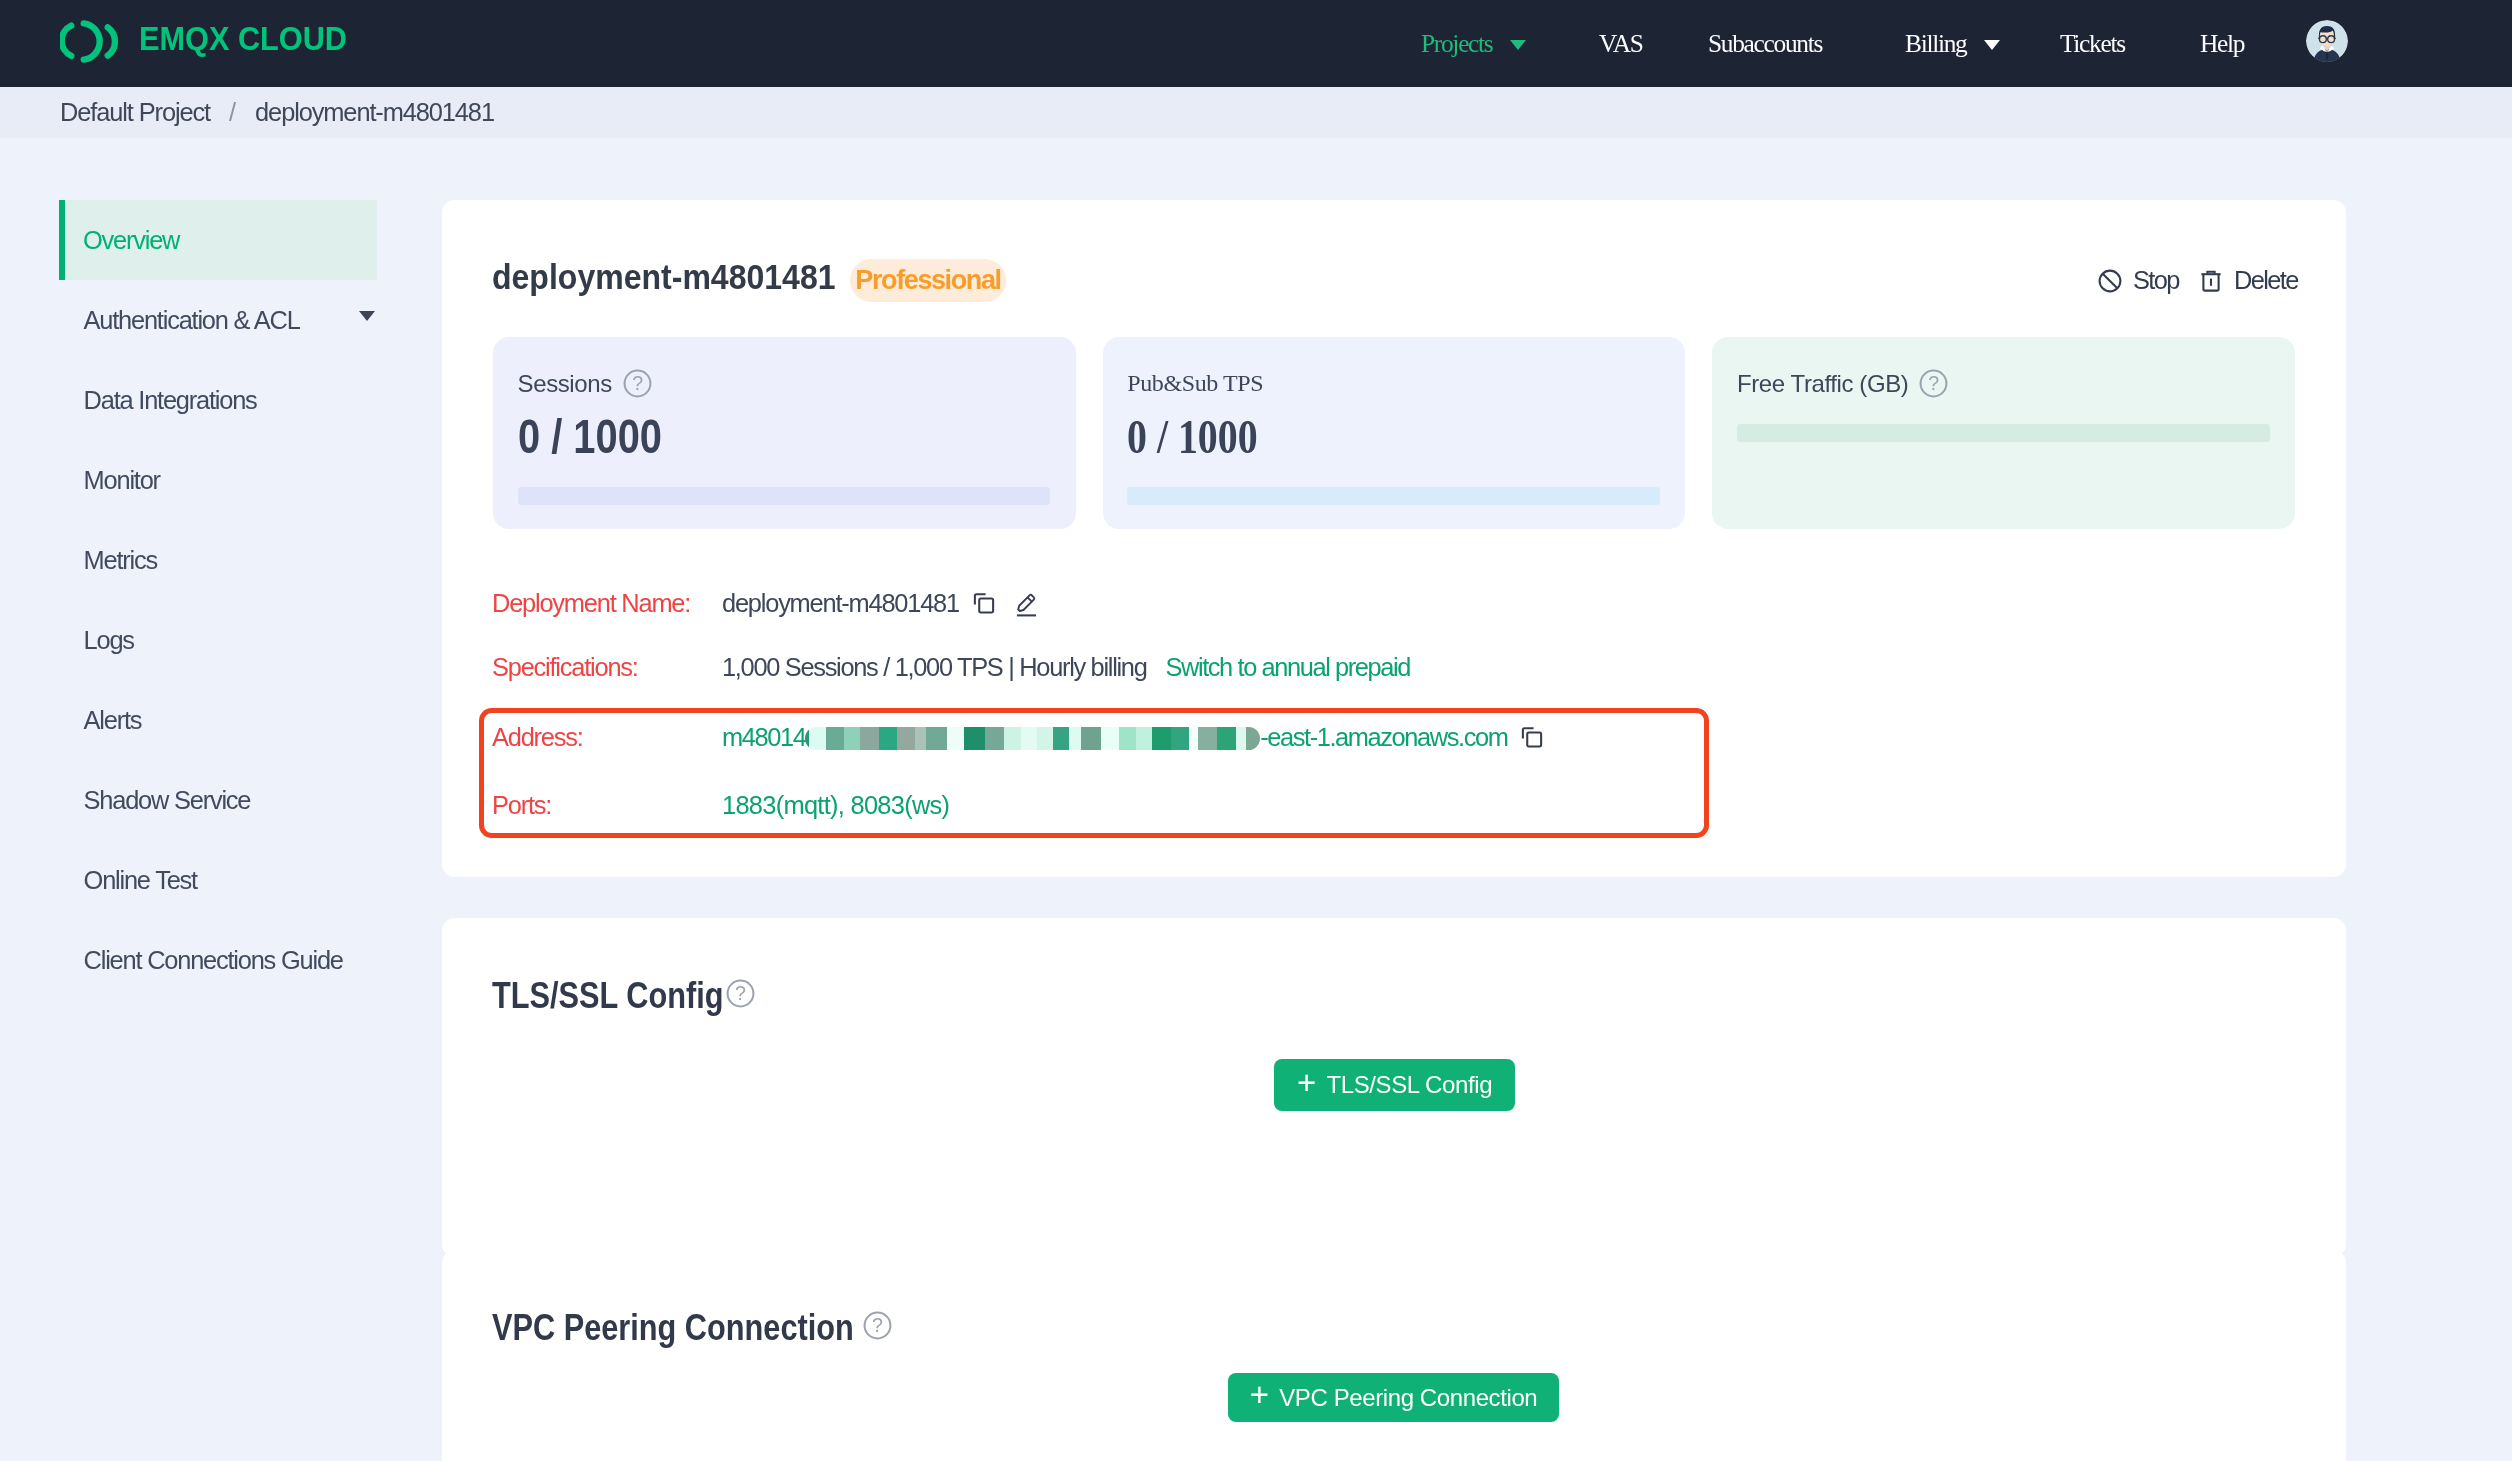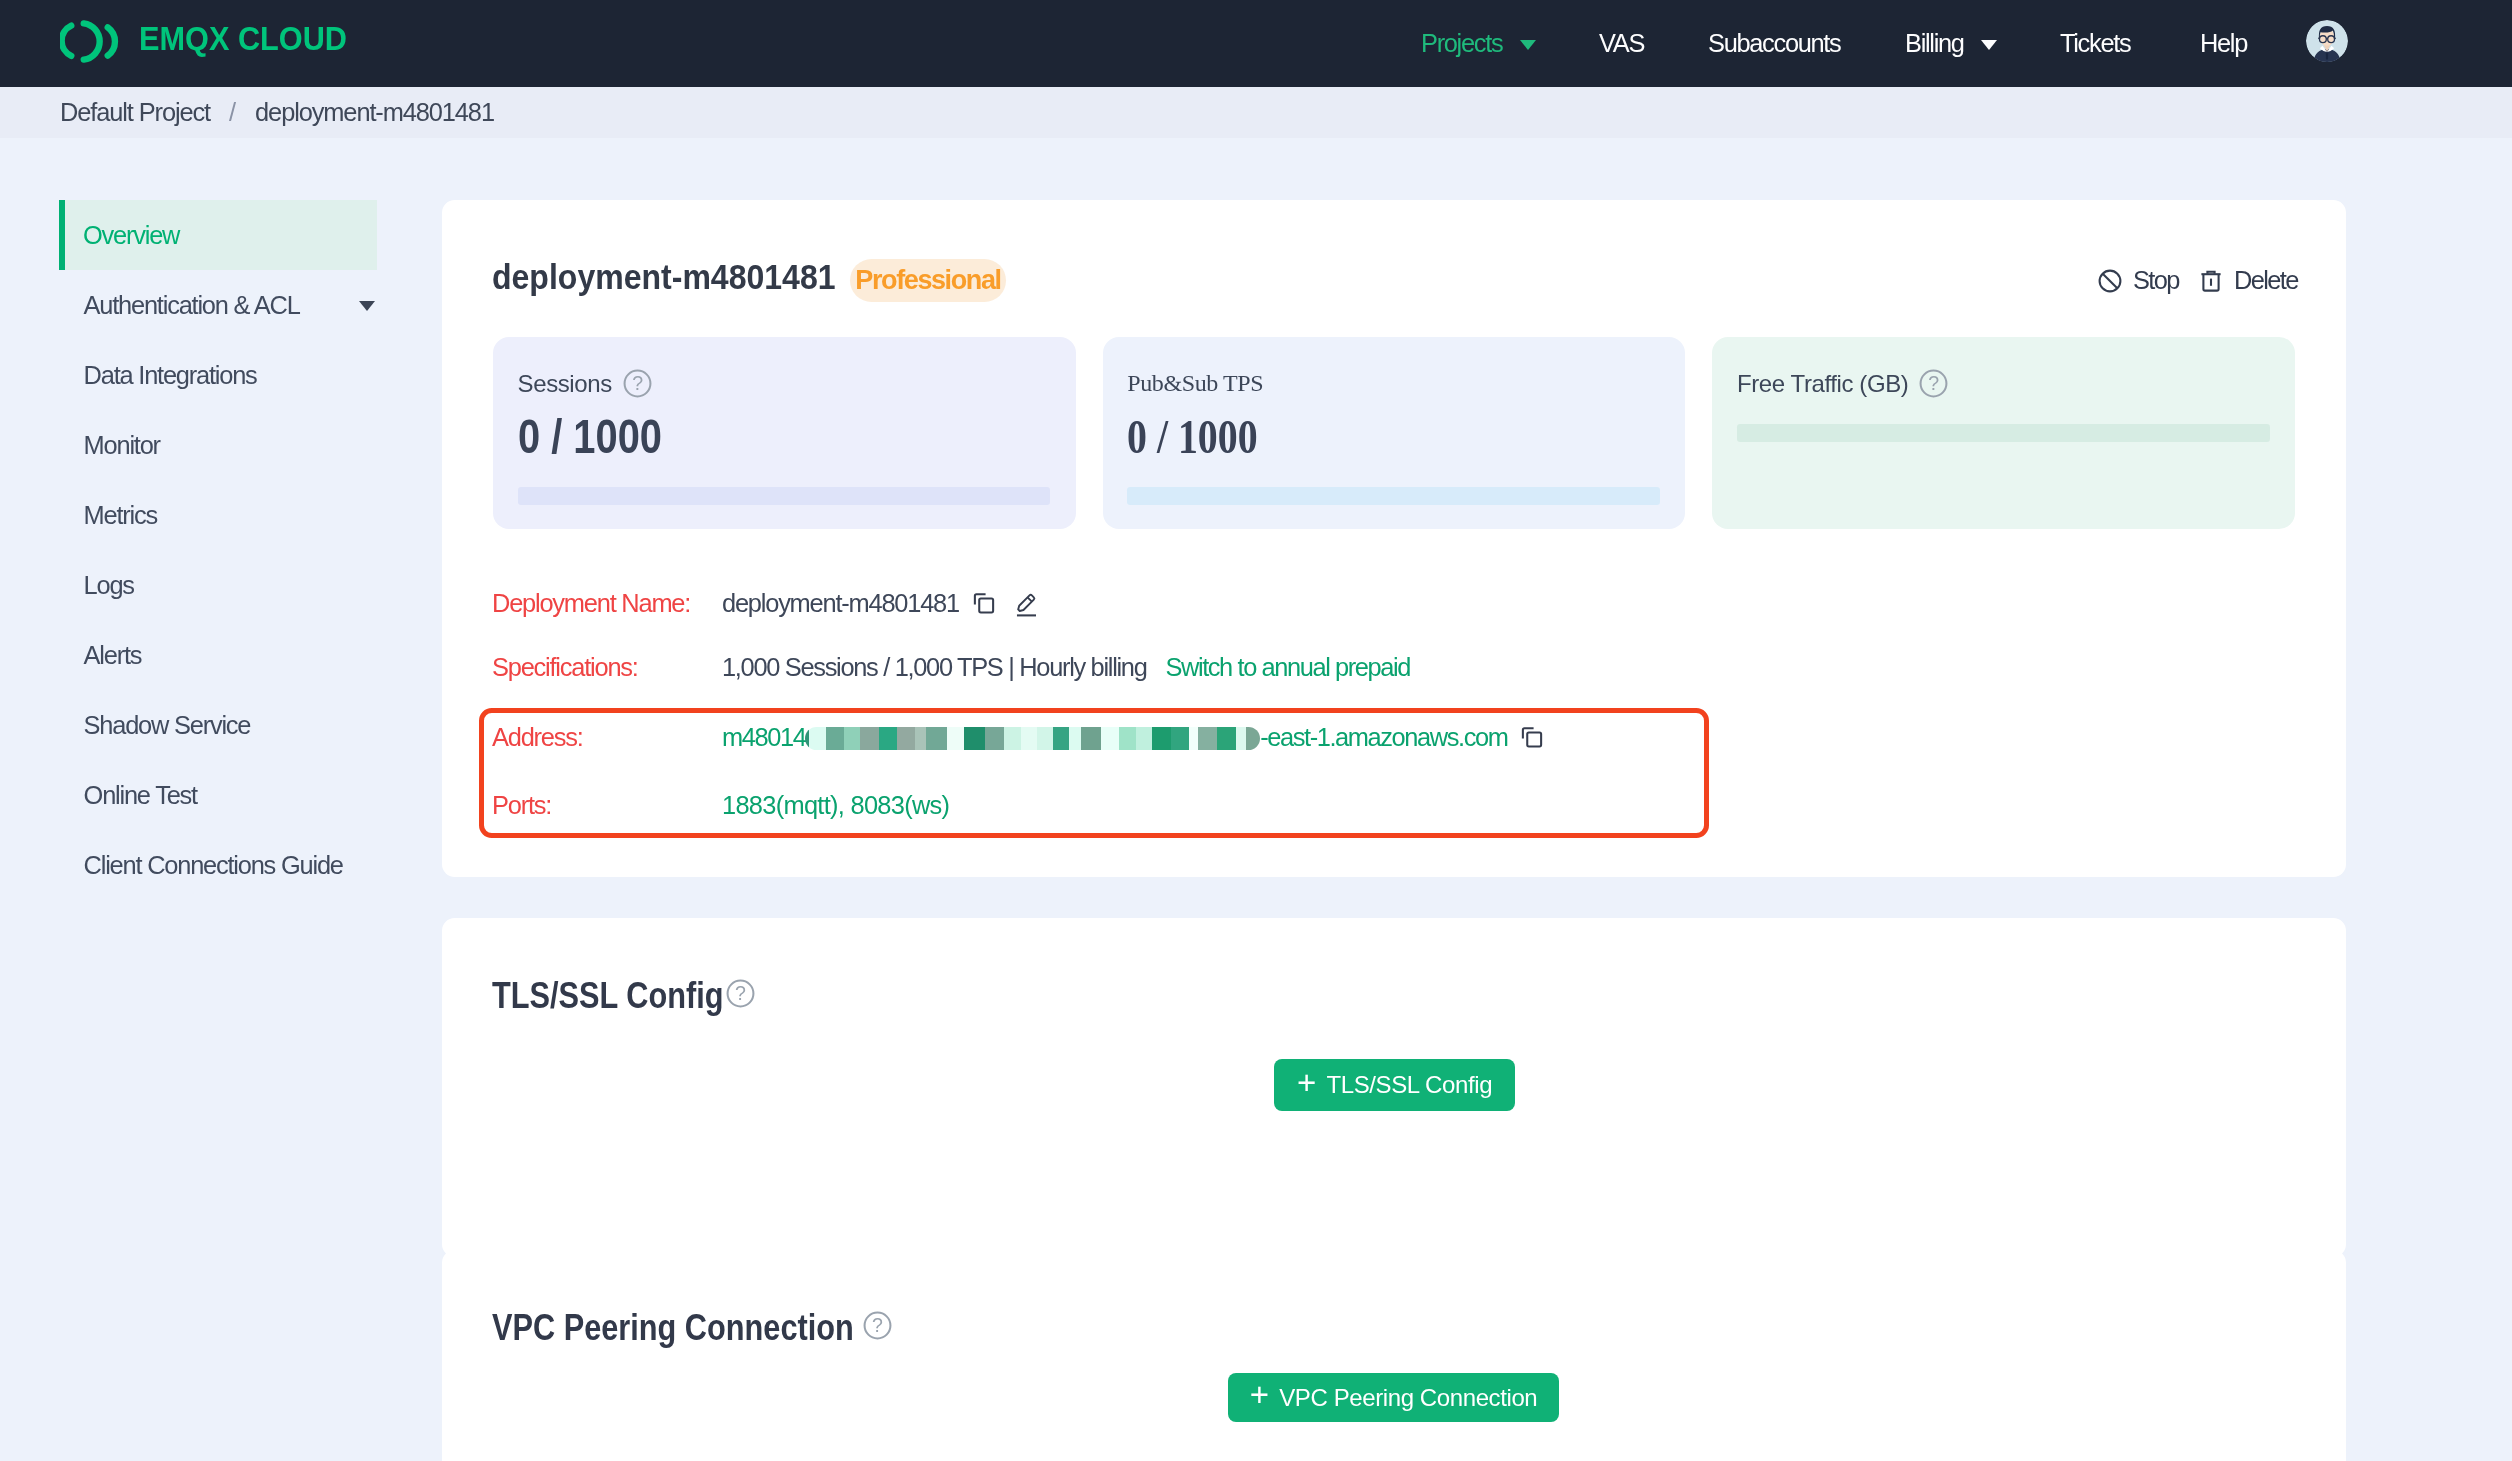--- a/index.html
+++ b/index.html
@@ -3,32 +3,32 @@
 <meta charset="utf-8">
 <style>
 * { margin:0; padding:0; box-sizing:border-box; }
 html,body { width:2512px; height:1462px; overflow:hidden; }
 body { position:relative; background:#edf2fb; font-family:"Liberation Sans", sans-serif; }
 
 
 .nav { position:absolute; left:0; top:0; width:2512px; height:87px; background:#1d2534; }
 .brand { position:absolute; left:60px; top:19px; height:44px; display:flex; align-items:center; }
 .brandtxt { margin-left:20px; font-size:33px; font-weight:bold; color:#00c47b; display:inline-block; transform:scaleX(.93); transform-origin:0 50%; white-space:nowrap; position:relative; top:-2.4px; }
-.navitem { position:absolute; top:0; height:87px; display:flex; align-items:center; color:#fdfdfe; font-size:25.4px; letter-spacing:-1.3px; white-space:nowrap; }
+.navitem { position:absolute; top:0; height:87px; display:flex; align-items:center; color:#fdfdfe; font-size:25.4px; letter-spacing:-1.3px; white-space:nowrap;font-family:Liberation Serif, serif; }
 .navitem.green { color:#1fba7c; }
 .caret { display:inline-block; width:0; height:0; border-left:8px solid transparent; border-right:8px solid transparent; border-top:10.3px solid #fdfdfe; margin-left:17.5px; position:relative; top:1.6px;}
 .caret.green { border-top-color:#1fba7c; }
 
 
 .crumb { position:absolute; left:0; top:87px; width:2512px; height:51px; background:#e8ecf6; display:flex; align-items:center; font-size:25.4px; color:#3f4859; letter-spacing:-1.1px; }
 .crumb .sep { color:#8b93a6; margin:0 19px; letter-spacing:0; }
 
 
 .side { position:absolute; left:59px; top:200px; width:318px; }
-.sitem { position:relative; height:70px; display:flex; align-items:center; padding-left:24.6px; font-size:25.4px; color:#414b5e; letter-spacing:-1.2px; white-space:nowrap; }
+.sitem { position:relative; height:80px; display:flex; align-items:center; padding-left:24.6px; font-size:25.4px; color:#414b5e; letter-spacing:-1.2px; white-space:nowrap; }
 .sitem.active { background:#dff0ec; color:#00b173; border-left:6.4px solid #00b173; padding-left:18px; }
 .scaret { position:absolute; right:1.6px; top:31px; width:0; height:0; border-left:8.7px solid transparent; border-right:8.7px solid transparent; border-top:10.3px solid #3c4556; }
 
 
 .card { position:absolute; left:442px; width:1904px; background:#ffffff; border-radius:12.7px; }
 #cardA { top:200px; height:677px; }
 #cardB { top:918px; height:339px; }
 #cardC { top:1250px; height:318px; }
 
 

